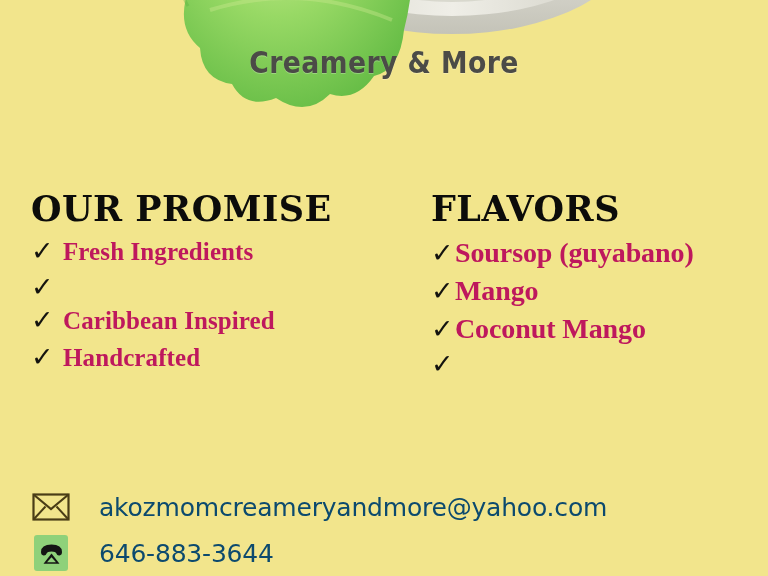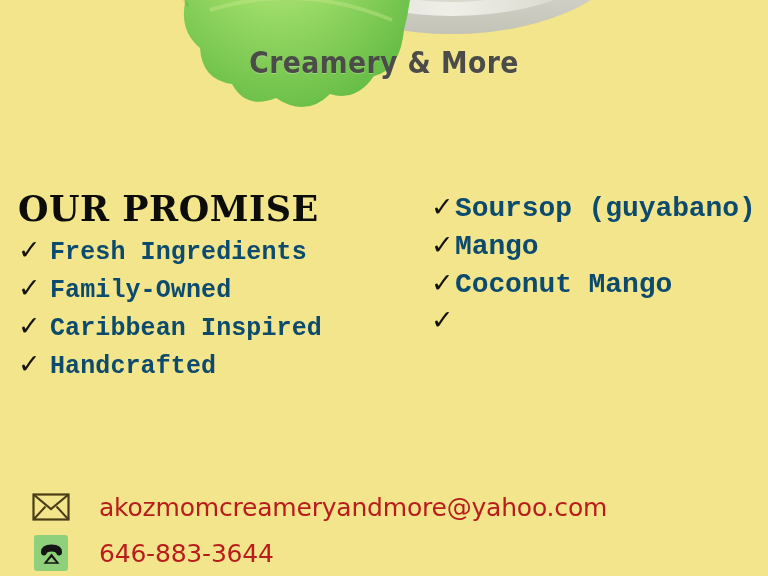--- a/index.html
+++ b/index.html
@@ -44,21 +44,21 @@
 
   
   #columns {
     position:absolute;
     left:0; top:190px;
     width:768px;
     display:flex;
     align-items:flex-start;
   }
   .col { }
-  #col-promise { width:415px; padding-left:18px; }
+  #col-promise { width:415px; padding-left:31px; }
   #col-flavors { width:353px; padding-left:16px; }
 
   .col-heading {
     font-family:"DejaVu Serif", serif;
     font-weight:700;
     font-size:35px;
     line-height:38px;
     letter-spacing:0.5px;
     color:#0c0c0a;
     white-space:nowrap;
@@ -72,23 +72,23 @@
     align-items:baseline;
     white-space:nowrap;
   }
   .bullet .check {
     font-family:"DejaVu Sans", sans-serif;
     font-weight:700;
     color:#14130f;
     display:inline-block;
   }
   .bullet .btext {
-    font-family:Liberation Mono, monospace;
-    font-weight:700;
-    color:#0c4a6e;
+    font-family:Liberation Serif, serif;
+    font-weight:700;
+    color:#be185d;
     white-space:nowrap;
   }
 
   
   #col-promise .bullet { margin-bottom:1px; }
   #col-promise .check  { font-size:27px; width:32px; }
   #col-promise .btext  { font-size:25px; line-height:36px; letter-spacing:0.1px; }
 
   
   #col-flavors .bullet { margin-bottom:1px; }
@@ -107,21 +107,21 @@
     height:46px;
   }
   .contact-ico {
     width:46px; height:38px;
     display:flex; align-items:center; justify-content:center;
     flex:0 0 46px;
   }
   .contact-txt {
     font-family:"DejaVu Sans", sans-serif;
     font-size:25px;
-    color:#b91c1c;
+    color:#0c4a6e;
     letter-spacing:-0.2px;
     white-space:nowrap;
     padding-left:25px;
   }
   #phone-badge {
     width:34px; height:36px;
     background:#8fd17a;
     border-radius:3px;
     display:flex; align-items:center; justify-content:center;
   }
@@ -185,34 +185,34 @@
     <div class="col" id="col-promise">
       <div class="col-heading">OUR PROMISE</div>
 
       <div class="bullet-list">
         <div class="bullet">
           <span class="check">✓</span>
           <span class="btext">Fresh Ingredients</span>
         </div>
         <div class="bullet">
           <span class="check">✓</span>
-          <span class="btext">Family-Owned</span>
         </div>
         <div class="bullet">
           <span class="check">✓</span>
           <span class="btext">Caribbean Inspired</span>
         </div>
         <div class="bullet">
           <span class="check">✓</span>
           <span class="btext">Handcrafted</span>
         </div>
       </div>
     </div>
 
     <div class="col" id="col-flavors">
+      <div class="col-heading">FLAVORS</div>
 
       <div class="bullet-list">
         <div class="bullet">
           <span class="check">✓</span>
           <span class="btext">Soursop (guyabano)</span>
         </div>
         <div class="bullet">
           <span class="check">✓</span>
           <span class="btext">Mango</span>
         </div>

